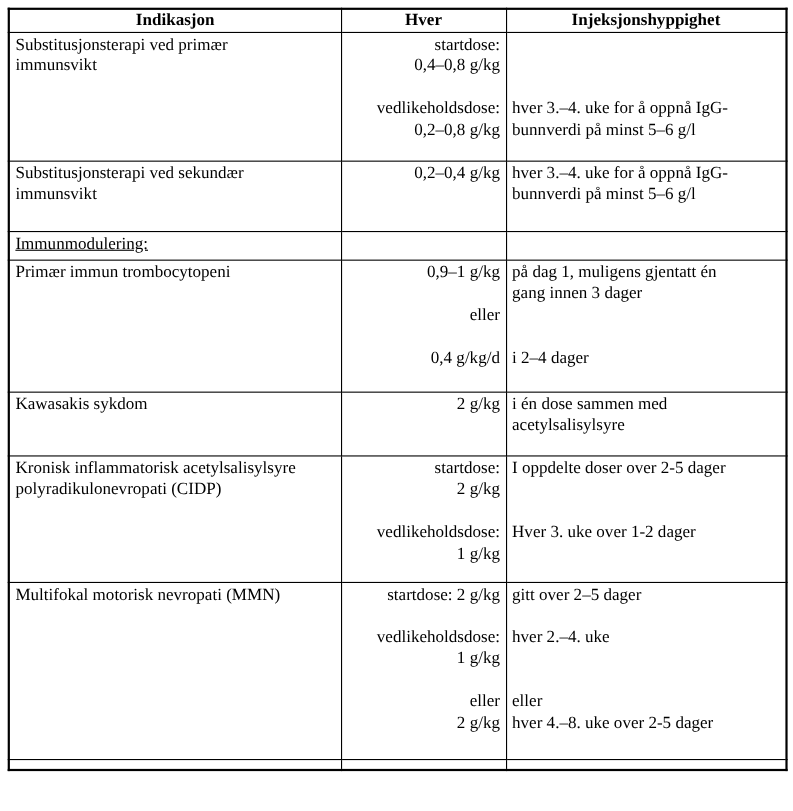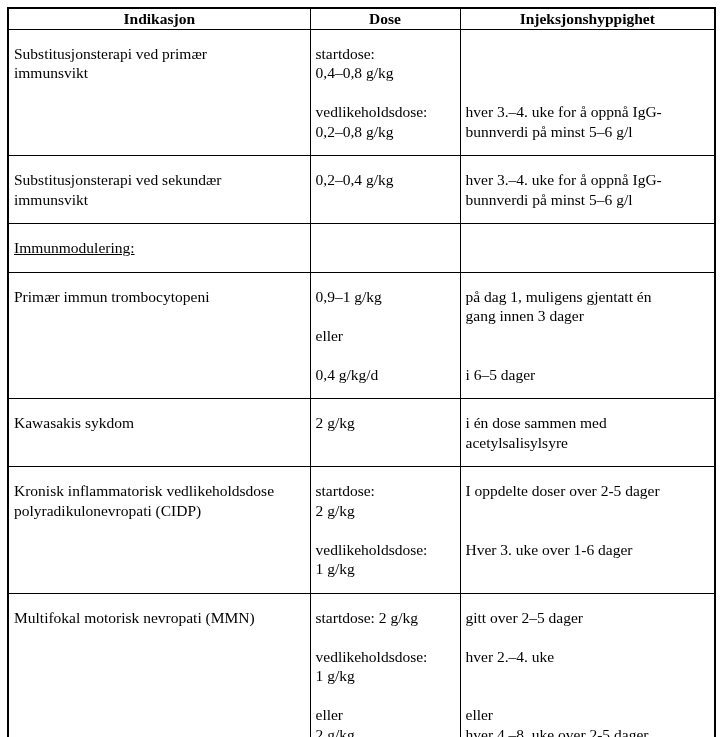--- a/index.html
+++ b/index.html
@@ -22,30 +22,30 @@
   }
   col.c1 { width: 302px; }
   col.c2 { width: 150px; }
   col.c3 { width: 255px; }
   th, td {
     border: 1px solid #000000;
     vertical-align: top;
     font-size: 15.5px;
     line-height: 19.5px;
     color: #000000;
-    padding: 14px 5px;
+    padding: 1px 5px;
     white-space: pre-line;
     overflow: hidden;
   }
   th {
     font-weight: bold;
     text-align: center;
     padding: 0 5px;
   }
-  td.col-dose { text-align: left; }
+  td.col-dose { text-align: right; }
   td.col-ind, td.col-freq { text-align: left; }
   td.underline-cell { text-decoration: underline; }
   tr.h-header { height: 19px; }
   tr.h-r1 { height: 117px; }
   tr.h-r2 { height: 64px; }
   tr.h-r3 { height: 26px; }
   tr.h-r4 { height: 120px; }
   tr.h-r5 { height: 36px; }
   tr.h-r6 { height: 58px; }
   tr.h-r7 { height: 115px; }
@@ -57,21 +57,21 @@
 
 <table class="dose-table">
   <colgroup>
     <col class="c1">
     <col class="c2">
     <col class="c3">
   </colgroup>
   <tbody>
       <tr class="h-header">
     <th>Indikasjon</th>
-    <th>Dose</th>
+    <th>Hver</th>
     <th>Injeksjonshyppighet</th>
   </tr>
   <tr class="h-r1">
     <td class="col-ind">Substitusjonsterapi ved primær
 immunsvikt</td>
     <td class="col-dose">startdose:
 0,4–0,8 g/kg
 
 vedlikeholdsdose:
 0,2–0,8 g/kg</td>
@@ -97,40 +97,40 @@
     <td class="col-ind">Primær immun trombocytopeni</td>
     <td class="col-dose">0,9–1 g/kg
 
 eller
 
 0,4 g/kg/d</td>
     <td class="col-freq">på dag 1, muligens gjentatt én
 gang innen 3 dager
 
 
-i 6–5 dager</td>
+i 2–4 dager</td>
   </tr>
   <tr class="h-r6">
     <td class="col-ind">Kawasakis sykdom</td>
     <td class="col-dose">2 g/kg</td>
     <td class="col-freq">i én dose sammen med
 acetylsalisylsyre</td>
   </tr>
   <tr class="h-r7">
-    <td class="col-ind">Kronisk inflammatorisk vedlikeholdsdose
+    <td class="col-ind">Kronisk inflammatorisk acetylsalisylsyre
 polyradikulonevropati (CIDP)</td>
     <td class="col-dose">startdose:
 2 g/kg
 
 vedlikeholdsdose:
 1 g/kg</td>
     <td class="col-freq">I oppdelte doser over 2-5 dager
 
 
-Hver 3. uke over 1-6 dager</td>
+Hver 3. uke over 1-2 dager</td>
   </tr>
   <tr class="h-r8">
     <td class="col-ind">Multifokal motorisk nevropati (MMN)</td>
     <td class="col-dose">startdose: 2 g/kg
 
 vedlikeholdsdose:
 1 g/kg
 
 eller
 2 g/kg</td>

